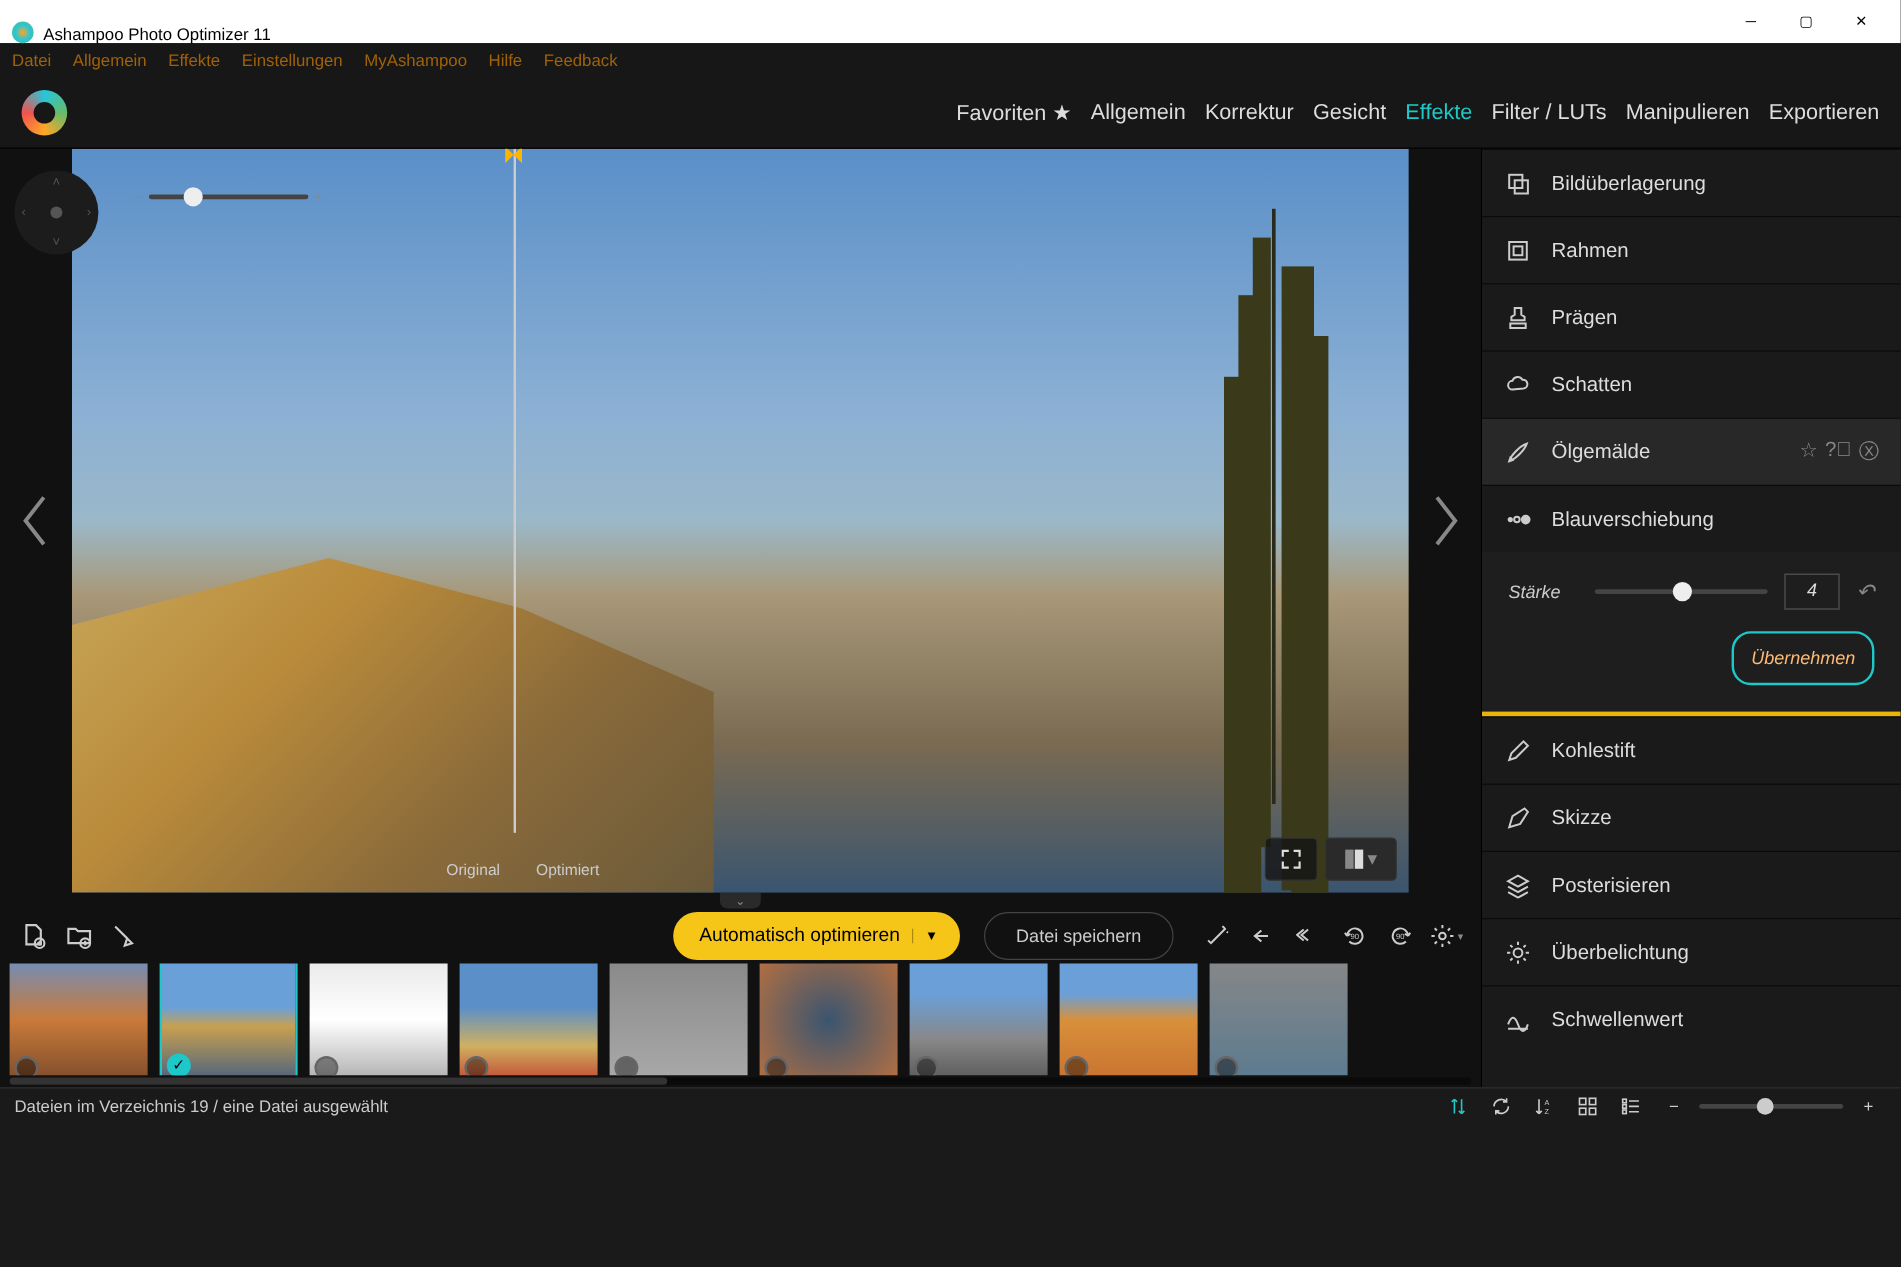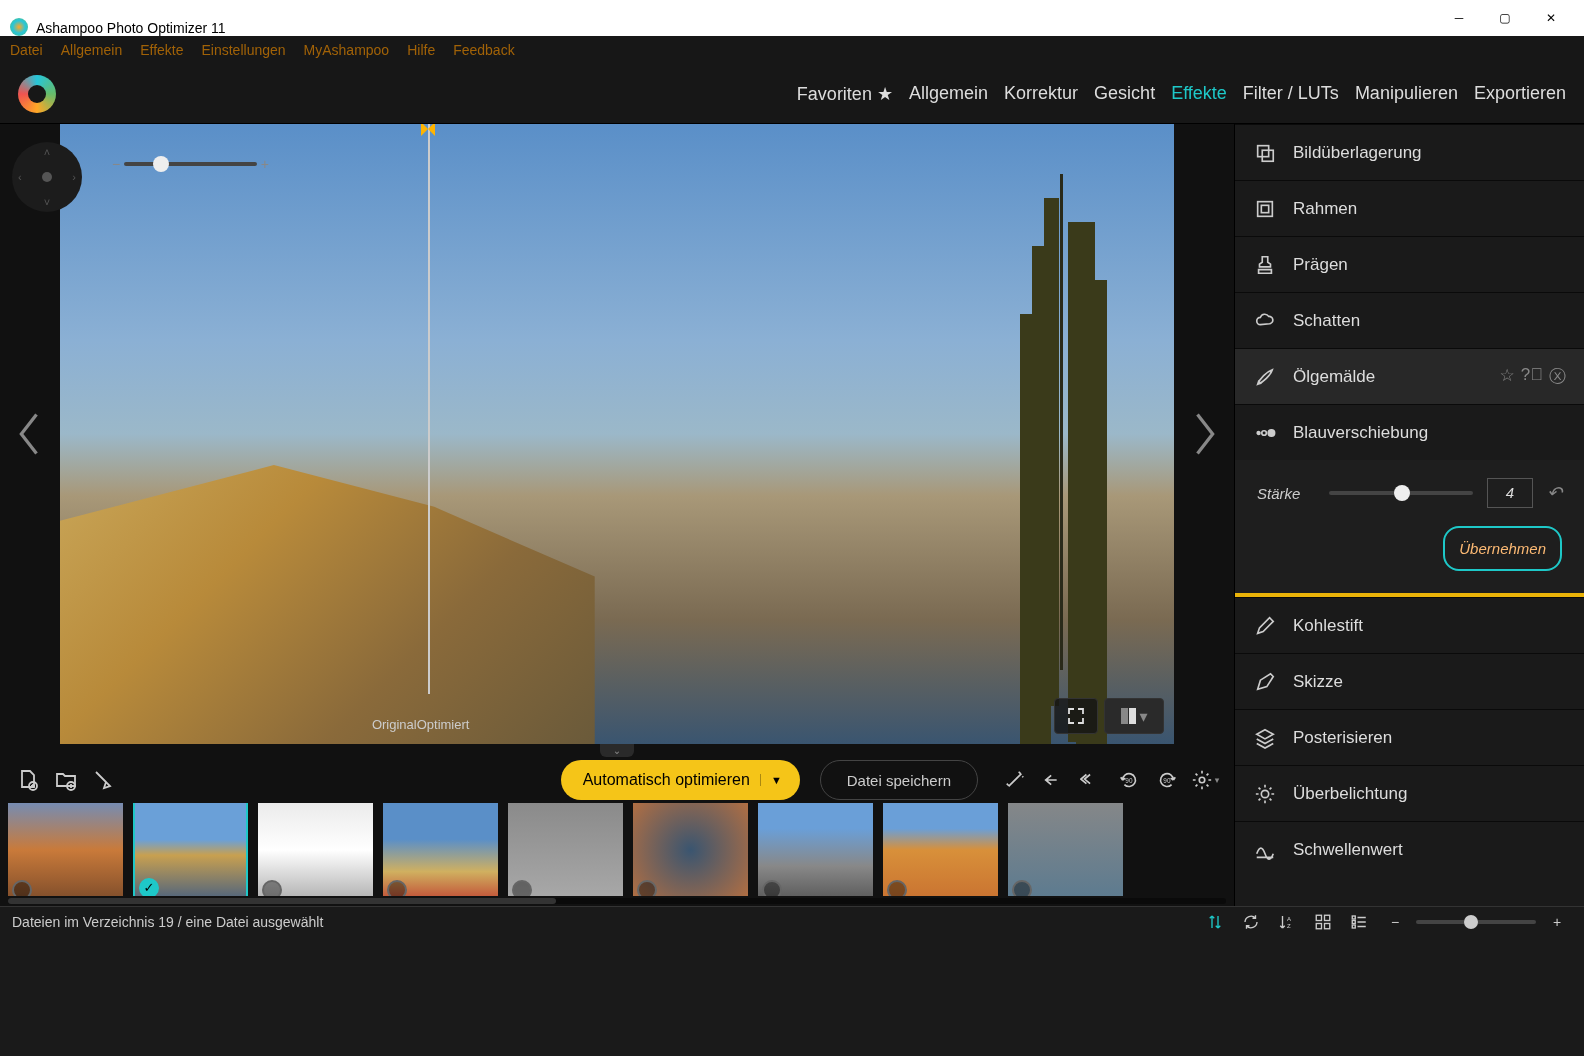--- a/index.html
+++ b/index.html
@@ -46,21 +46,21 @@
 .preview-img { position:absolute; inset:0; background: linear-gradient(to bottom, #5a8fc8 0%, #8bb0d4 35%, #9bb8c9 50%, #a89878 60%, #7a6a52 80%, #3a5570 100%); }
 .preview-img::before { content:''; position:absolute; left:0; top:55%; width:48%; height:45%; background: linear-gradient(135deg, #c9a658, #b88a3a, #8a6a3a, #6a5a3a); clip-path: polygon(0 20%, 40% 0%, 70% 15%, 100% 40%, 100% 100%, 0 100%); }
 .preview-img::after { content:''; position:absolute; right:10%; top:8%; width:3px; height:80%; background:#2a2a1a; box-shadow: -20px 80px 0 8px #3a3a1a, 20px 60px 0 12px #3a3a1a, -30px 150px 0 10px #3a3a1a, 30px 120px 0 14px #3a3a1a, -10px 30px 0 6px #3a3a1a; }
 .compare-divider { position:absolute; left:33%; top:0; width:2px; height:92%; background:#ccc; }
 .compare-handle { position:absolute; left:33%; top:-2px; width:14px; height:14px; transform:translateX(-50%); }
 .compare-handle::before, .compare-handle::after { content:''; position:absolute; top:0; border:7px solid transparent;}
 .compare-handle::before { right:0; border-right-color:#ffb400;}
 .compare-handle::after { left:0; border-left-color:#ffb400;}
 .compare-labels { position:absolute; bottom:12px; left:0; right:0; display:flex; font-size:13px; color:#ccc;}
 .compare-labels span:first-child { margin-left:28%;}
-.compare-labels span:last-child { }
+.compare-labels span:last-child { margin-left:30px;}
 
 .corner-tools { position:absolute; right:10px; bottom:10px; display:flex; gap:6px; }
 .corner-btn { width:44px; height:36px; background:rgba(20,20,20,.8); border-radius:4px; display:flex; align-items:center; justify-content:center; color:#ddd; border:1px solid #333;}
 .corner-btn.group { width:60px; background:#2a2a2a;}
 .corner-btn.group .split-icon { display:flex; gap:1px;}
 .corner-btn.group .split-icon div{ width:7px; height:16px; background:#888;}
 .chev-sm { width:8px; margin-left:4px; color:#888;}
 
 .collapse-handle { height:18px; display:flex; justify-content:center; align-items:flex-start;}
 .collapse-handle div { width:34px; height:13px; background:#2a2a2a; border-radius:0 0 6px 6px; display:flex; align-items:center; justify-content:center; color:#888; font-size:10px;}

